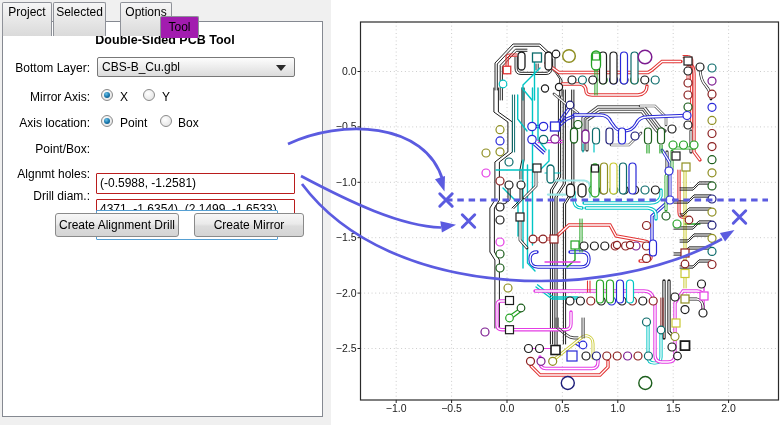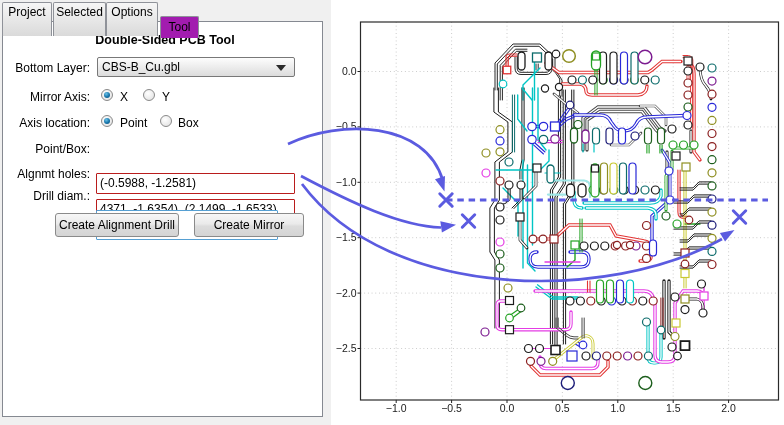--- a/index.html
+++ b/index.html
@@ -23,21 +23,21 @@
   border:1px solid #787878; border-radius:2px;
   background:linear-gradient(#fdfdfd, #dcdcdc); font-size:12px; line-height:19px; padding-left:4px; }
 #combo::after { content:""; position:absolute; right:8px; top:7px; width:0; height:0;
   border-left:5px solid transparent; border-right:5px solid transparent; border-top:6px solid #2a2a2a; }
 svg { position:absolute; left:0; top:0; z-index:10; pointer-events:none; }
 </style></head>
 <body>
 <div id="panel"></div>
 <div class="tab" style="left:2px;width:50px;">Project</div>
 <div class="tab" style="left:53px;width:53px;">Selected</div>
-<div class="tab" style="left:106px;width:52px;text-align:center;">Options</div>
+<div class="tab" style="left:120px;width:52px;text-align:center;">Options</div>
 <div class="tab" id="tab4" style="left:160px;width:39px;">Tool</div>
 <div class="lbl" style="left:60px; top:33px; width:210px; text-align:center; font-weight:bold; font-size:12.5px;">Double-Sided PCB Tool</div>
 <div class="lbl" style="left:10px; top:61px; width:80px;">Bottom Layer:</div>
 <div id="combo">CBS-B_Cu.gbl</div>
 <div class="lbl" style="left:10px; top:90px; width:80px;">Mirror Axis:</div>
 <div class="radio on" style="left:101px; top:89px;"></div>
 <div class="lbl" style="left:120px; top:90px; width:12px; text-align:left;">X</div>
 <div class="radio" style="left:143px; top:89px;"></div>
 <div class="lbl" style="left:162px; top:90px; width:12px; text-align:left;">Y</div>
 <div class="lbl" style="left:10px; top:116px; width:80px;">Axis location:</div>

